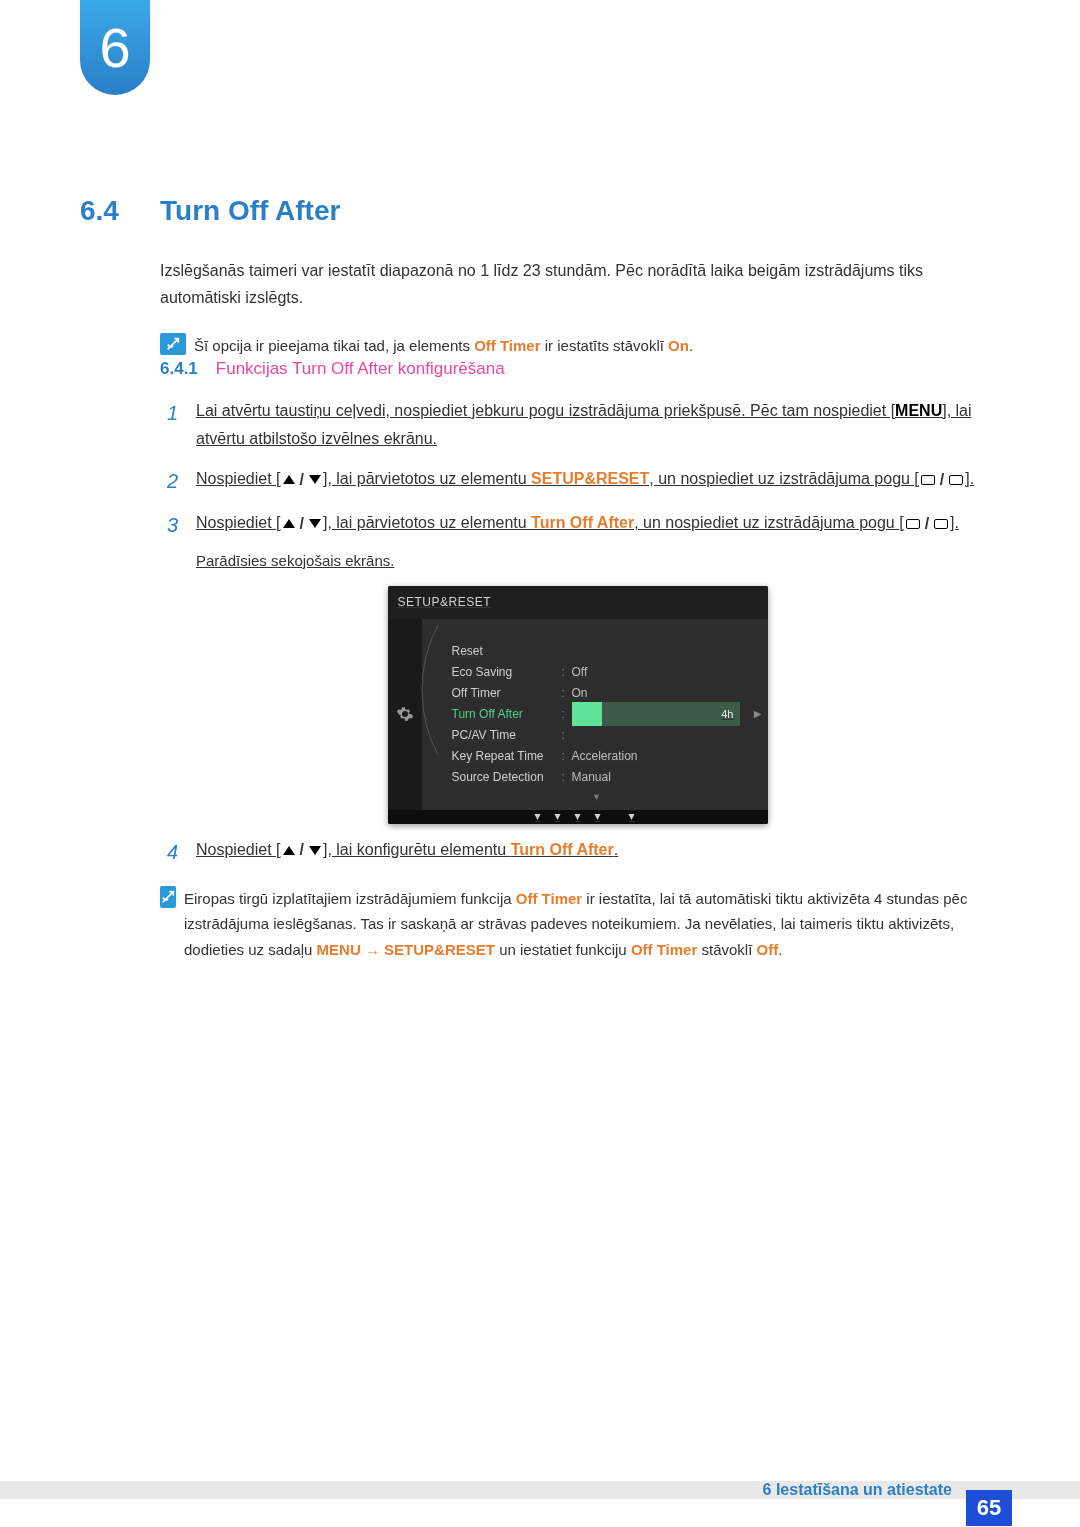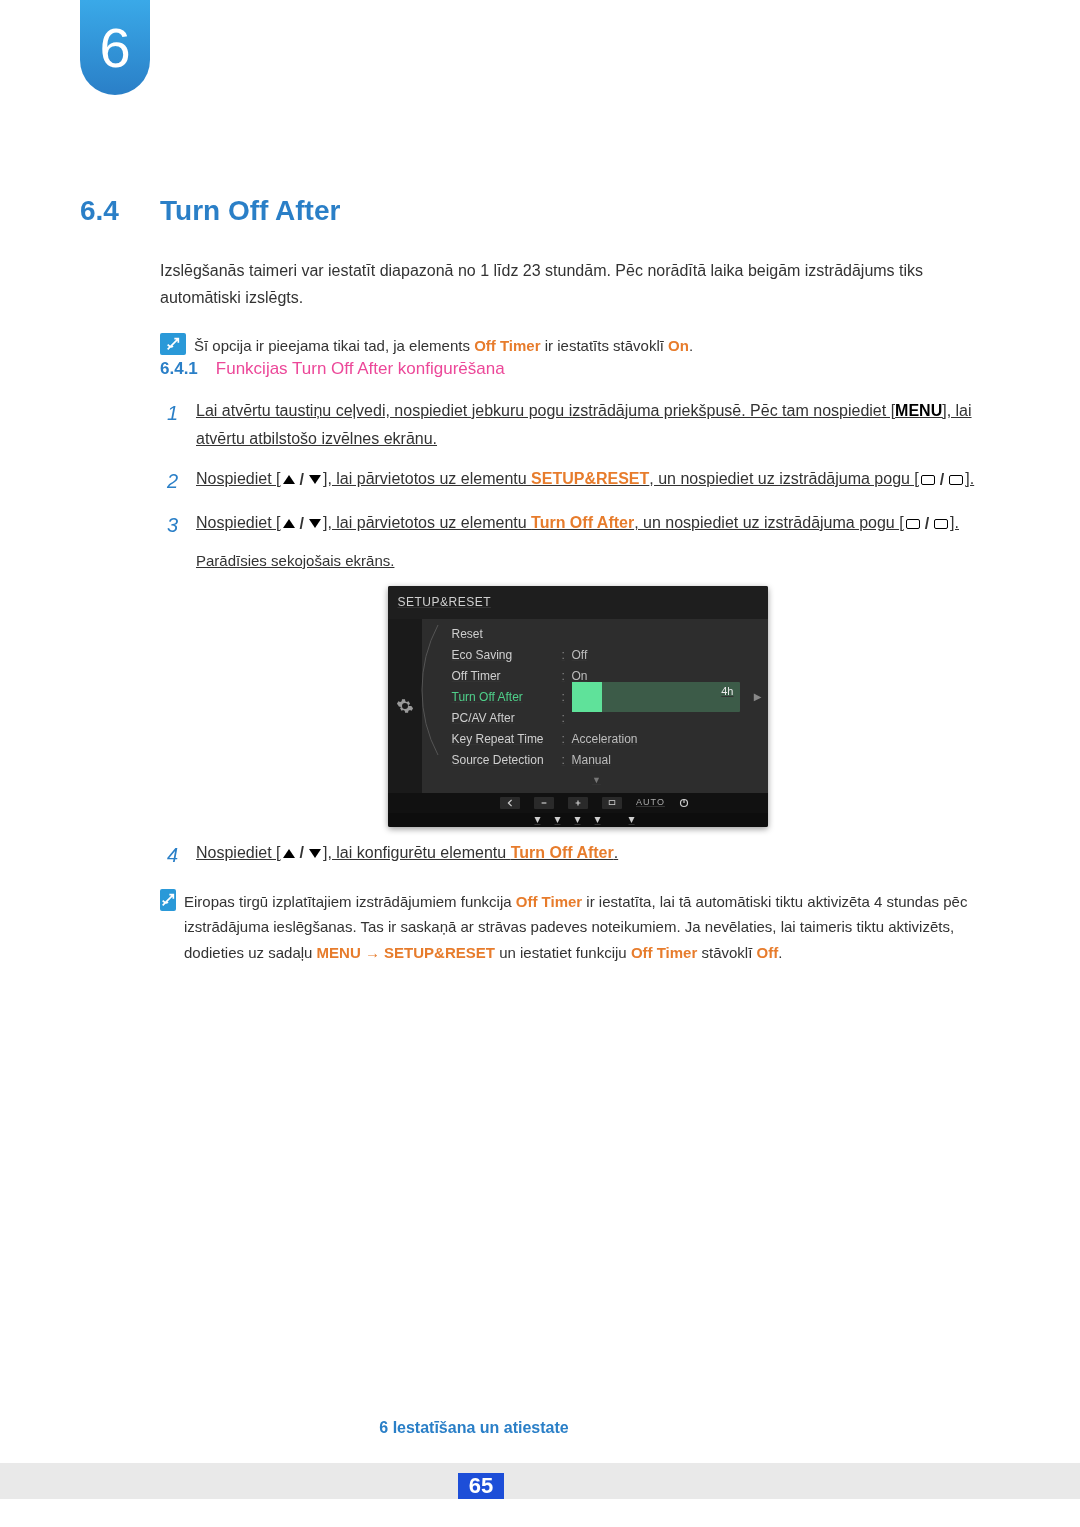--- a/index.html
+++ b/index.html
@@ -65,48 +65,47 @@
   .osd-wrap { display:flex; justify-content:center; margin-top: 12px; }
   .osd {
     width: 380px; background:#2d2d2d; color:#cfcfcf;
     font-size:12px; border-radius:2px; overflow:hidden;
     box-shadow: 0 2px 6px rgba(0,0,0,0.4);
   }
   .osd-title { background:#1e1e1e; padding:6px 10px; color:#d0d0d0; font-size:12px; letter-spacing:0.5px; }
   .osd-body { display:flex; align-items:stretch; }
   .osd-left { width:34px; display:flex; align-items:center; justify-content:center; background:#1a1a1a; }
   .gear { width:18px; height:18px; }
-  .osd-list { flex:1; padding:5px 0 2px 4px; position:relative; }
+  .osd-list { flex:1; padding:22px 0 2px 4px; position:relative; }
   .osd-curve {
     position:absolute; left:-2px; top:6px; width:20px; height:130px;
   }
   .osd-row { display:flex; align-items:center; height:21px; padding-left:26px; padding-right:28px; }
   .osd-label { flex: 0 0 110px; }
   .osd-colon { width:10px; color:#888; }
   .osd-val { flex:1; color:#bdbdbd; }
   .osd-row.active .osd-label { color:#4fd08a; }
   .osd-bar {
-    flex:1; height:30px; background:#3c5b48; border-radius:1px; position:relative; display:flex; align-items:flex-start;
+    flex:1; height:24px; background:#3c5b48; border-radius:1px; position:relative; display:flex; align-items:center;
   }
   .osd-bar-fill { position:absolute; left:0; top:0; bottom:0; width:18%; background:#5fe29a; }
   .osd-bar-text { position:relative; margin-left:auto; padding-right:6px; color:#eaeaea; font-size:11px; }
   .osd-arrow-right { position:absolute; right:6px; top:50%; transform:translateY(-50%); color:#888; font-size:10px; }
   .osd-bottom { background:#111; height:20px; display:flex; align-items:center; justify-content:center; gap:14px; }
   .osd-bottom .btn { width:20px; height:12px; background:#2a2a2a; border-radius:1px; display:flex; align-items:center; justify-content:center; }
   .osd-bottom .btn svg { width:8px; height:8px; }
   .osd-bottom .auto { color:#aaa; font-size:9px; letter-spacing:1px; }
   .osd-bottom .pwr { width:10px; height:10px; }
   .osd-bottom .blank { width:20px; height:12px; }
   .osd-subbar { background:#0d0d0d; height:14px; display:flex; align-items:center; justify-content:center; gap:14px; }
 
   .footer {
-    position:absolute; left:0; right:0; bottom:28px; height:36px;
+    position:absolute; left:0; right:0; bottom:28px; height:18px;
     background:#e9e9e9; display:flex; align-items:center; justify-content:flex-end;
-    padding-right:118px;
-    flex-direction:column;
+    padding-right:68px;
   }
   .footer-label { color:#2a7fc7; font-weight:700; font-size:16px; margin-right:14px; }
   .footer-page { background:#1d4ed8; color:#fff; width:46px; height:36px; display:flex; align-items:center; justify-content:center; font-size:22px; font-weight:700;margin-top:36px; }
 </style>
 </head>
 <body>
 
 <div class="page">
   <div class="chapter-header">
     <div class="chapter-badge">
@@ -206,63 +205,35 @@
                       <div class="osd-row active" style="position:relative;">
                           <span class="osd-label">Turn Off After</span>
                           <span class="osd-colon">:</span>
                           <span class="osd-bar">
                             <span class="osd-bar-fill"></span>
                             <span class="osd-bar-text">4h</span>
                           </span>
                           <span class="osd-arrow-right">▶</span>
                         </div>
                       <div class="osd-row">
-                          <span class="osd-label">PC/AV After</span>
+                          <span class="osd-label">PC/AV Time</span>
                           <span class="osd-colon">:</span>
                         </div>
                       <div class="osd-row">
                           <span class="osd-label">Key Repeat Time</span>
                           <span class="osd-colon">:</span>
                           <span class="osd-val">Acceleration</span>
                         </div>
                       <div class="osd-row">
                           <span class="osd-label">Source Detection</span>
                           <span class="osd-colon">:</span>
                           <span class="osd-val">Manual</span>
                         </div>
                       <div style="text-align:center; color:#777; font-size:9px; padding:2px 0;">▼</div>
                     </div>
-                  </div>
-                  <div class="osd-bottom">
-                    <span class="blank"></span>
-                    <span class="btn">
-                        <svg viewBox="0 0 10 10">
-                          <path d="M7 1 L3 5 L7 9" stroke="#ccc" fill="none" stroke-width="1.5"></path>
-                        </svg>
-                      </span>
-                    <span class="btn">
-                        <svg viewBox="0 0 10 10">
-                          <path d="M2 5 L8 5" stroke="#ccc" stroke-width="1.5"></path>
-                        </svg>
-                      </span>
-                    <span class="btn">
-                        <svg viewBox="0 0 10 10">
-                          <path d="M2 5 L8 5 M5 2 L5 8" stroke="#ccc" stroke-width="1.5"></path>
-                        </svg>
-                      </span>
-                    <span class="btn">
-                        <svg viewBox="0 0 10 10">
-                          <rect x="1.5" y="2" width="7" height="5" stroke="#ccc" fill="none" stroke-width="1"></rect>
-                        </svg>
-                      </span>
-                    <span class="auto">AUTO</span>
-                    <svg class="pwr" viewBox="0 0 10 10">
-                        <circle cx="5" cy="5" r="3.5" stroke="#ccc" fill="none" stroke-width="1.2"></circle>
-                        <line x1="5" y1="1" x2="5" y2="5" stroke="#ccc" stroke-width="1.2"></line>
-                      </svg>
                   </div>
                   <div class="osd-subbar">
                     <span class="dn"></span>
                       <span class="dn">▾</span>
                       <span class="dn">▾</span>
                       <span class="dn">▾</span>
                       <span class="dn">▾</span>
                       <span class="dn"></span>
                       <span class="dn">▾</span>
                   </div>

